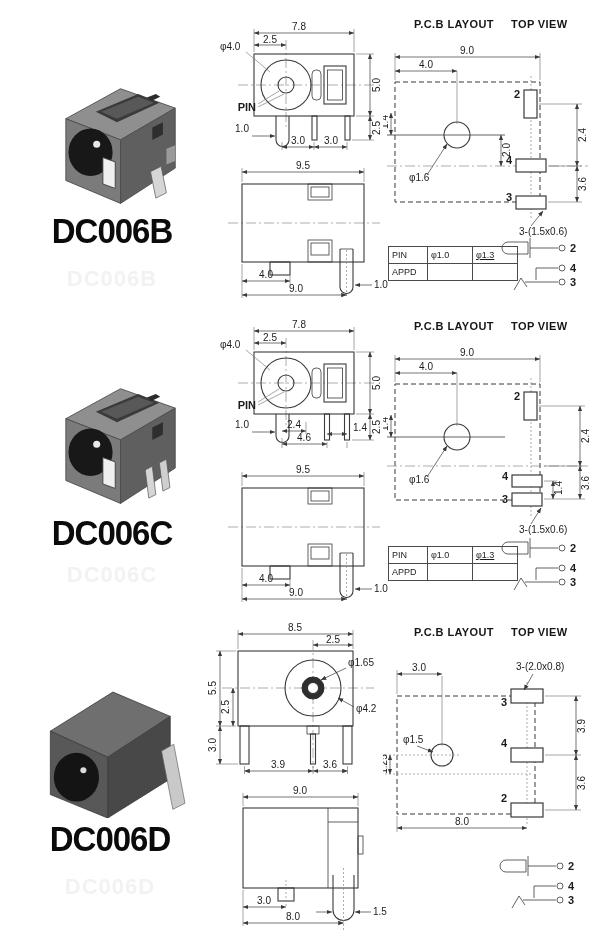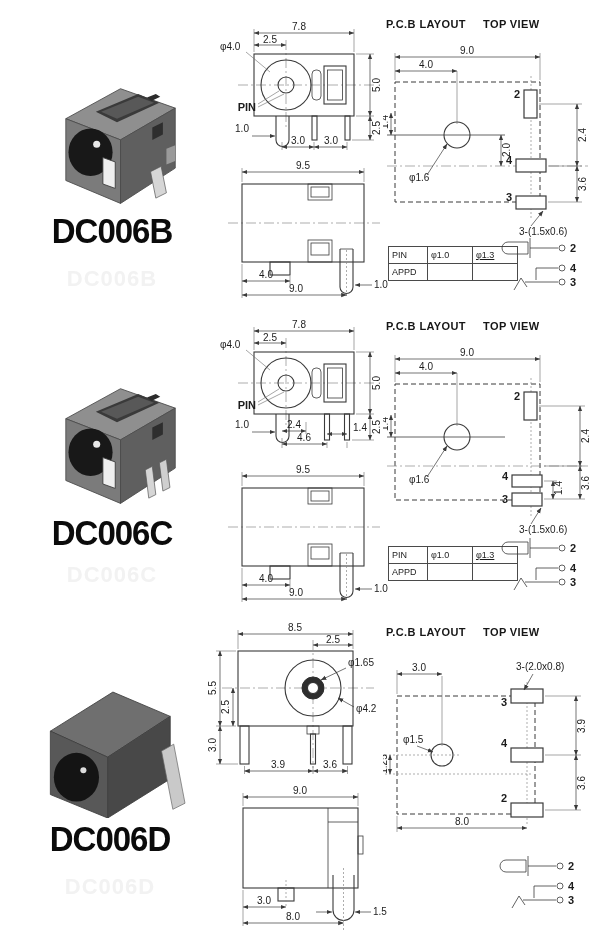--- a/index.html
+++ b/index.html
@@ -11,21 +11,21 @@
   .thin{fill:none;stroke:#3a3a3a;stroke-width:0.8;}
   .ext{stroke:#6a6a6a;stroke-width:0.6;fill:none;}
   .dim{stroke:#3a3a3a;stroke-width:0.7;fill:none;}
   .cl{stroke:#8a8a8a;stroke-width:0.7;stroke-dasharray:10 3 2 3;fill:none;}
   .dashbox{stroke:#3a3a3a;stroke-width:1;stroke-dasharray:5 3;fill:none;}
   .dotl{stroke:#8a8a8a;stroke-width:0.7;stroke-dasharray:2 2;fill:none;}
   .pad{fill:#ffffff;stroke:#3a3a3a;stroke-width:1.2;}
   text.dt{font:10px "Liberation Sans",sans-serif;fill:#1c1c1c;}
   text.pinlbl{font:bold 11px "Liberation Sans",sans-serif;fill:#1c1c1c;}
   text.padnum{font:bold 11px "Liberation Sans",sans-serif;fill:#1c1c1c;}
-  .pcb-title{font:bold 11px "Liberation Sans",sans-serif;color:#161616;letter-spacing:.4px;white-space:nowrap;}
+  .pcb-title{font:bold 11px "Liberation Sans",sans-serif;color:#161616;letter-spacing:.4px;white-space:nowrap;margin-left:28px;}
   .pcb-title .gap{display:inline-block;width:17px;}
   .model-label{width:184px;text-align:center;font-weight:bold;font-size:33px;letter-spacing:-1px;
                color:#0b0b0b;transform:scaleY(1.05);}
   .watermark{width:184px;text-align:center;font-weight:bold;font-size:22px;letter-spacing:1px;color:#f2f2f2;}
   table.pin-table{border-collapse:collapse;}
   table.pin-table td{border:1px solid #4a4a4a;font:9px "Liberation Sans",sans-serif;color:#1c1c1c;
                      padding:0 3px;height:16px;vertical-align:middle;}
   td.c1{width:32px;} td.c2{width:38px;} td.c3{width:38px;text-decoration:underline;}
 </style>
 </head>

